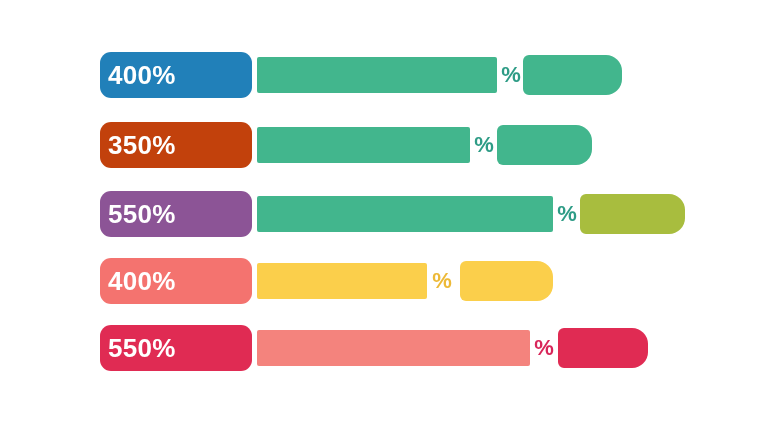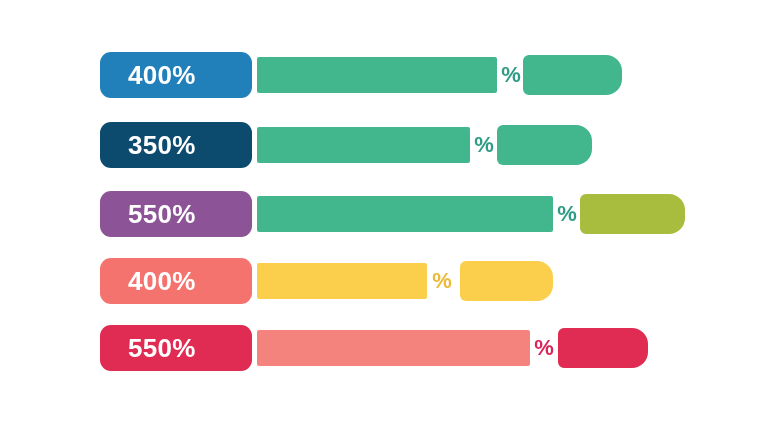--- a/index.html
+++ b/index.html
@@ -32,21 +32,21 @@
   .label-pill {
     position: absolute;
     left: 100px;
     top: 0;
     width: 152px;
     height: 46px;
     border-radius: 11px;
     box-sizing: border-box;
     display: flex;
     align-items: center;
-    padding-left: 28px;
+    padding-left: 8px;
   }
   .label-text {
     color: #ffffff;
     font-family: "Liberation Sans", sans-serif;
     font-size: 26px;
     font-weight: bold;
     letter-spacing: 0.3px;
     line-height: 1;
     white-space: nowrap;
   }
@@ -87,21 +87,21 @@
 <div id="infographic" style="width: 768px; height: 432px; background: rgb(255, 255, 255);">
     <div class="bar-row" style="top: 52px; width: 768px;">
       <div class="label-pill" style="background: rgb(33, 128, 185);">
         <span class="label-text">400%</span>
       </div>
       <div class="bar-main" style="left: 257px; width: 240px; background: rgb(66, 182, 141);"></div>
       <div class="pct-sign" style="left: 500px; width: 22px; color: rgb(46, 156, 134);">%</div>
       <div class="bar-cap" style="left: 523px; width: 99px; background: rgb(66, 182, 141);"></div>
     </div>
     <div class="bar-row" style="top: 122px; width: 768px;">
-      <div class="label-pill" style="background: #0c4a6e;">
+      <div class="label-pill" style="background: #c2410c;">
         <span class="label-text">350%</span>
       </div>
       <div class="bar-main" style="left: 257px; width: 213px; background: rgb(66, 182, 141);"></div>
       <div class="pct-sign" style="left: 473px; width: 22px; color: rgb(46, 156, 134);">%</div>
       <div class="bar-cap" style="left: 497px; width: 95px; background: rgb(66, 182, 141);"></div>
     </div>
     <div class="bar-row" style="top: 191px; width: 768px;">
       <div class="label-pill" style="background: rgb(140, 84, 150);">
         <span class="label-text">550%</span>
       </div>

